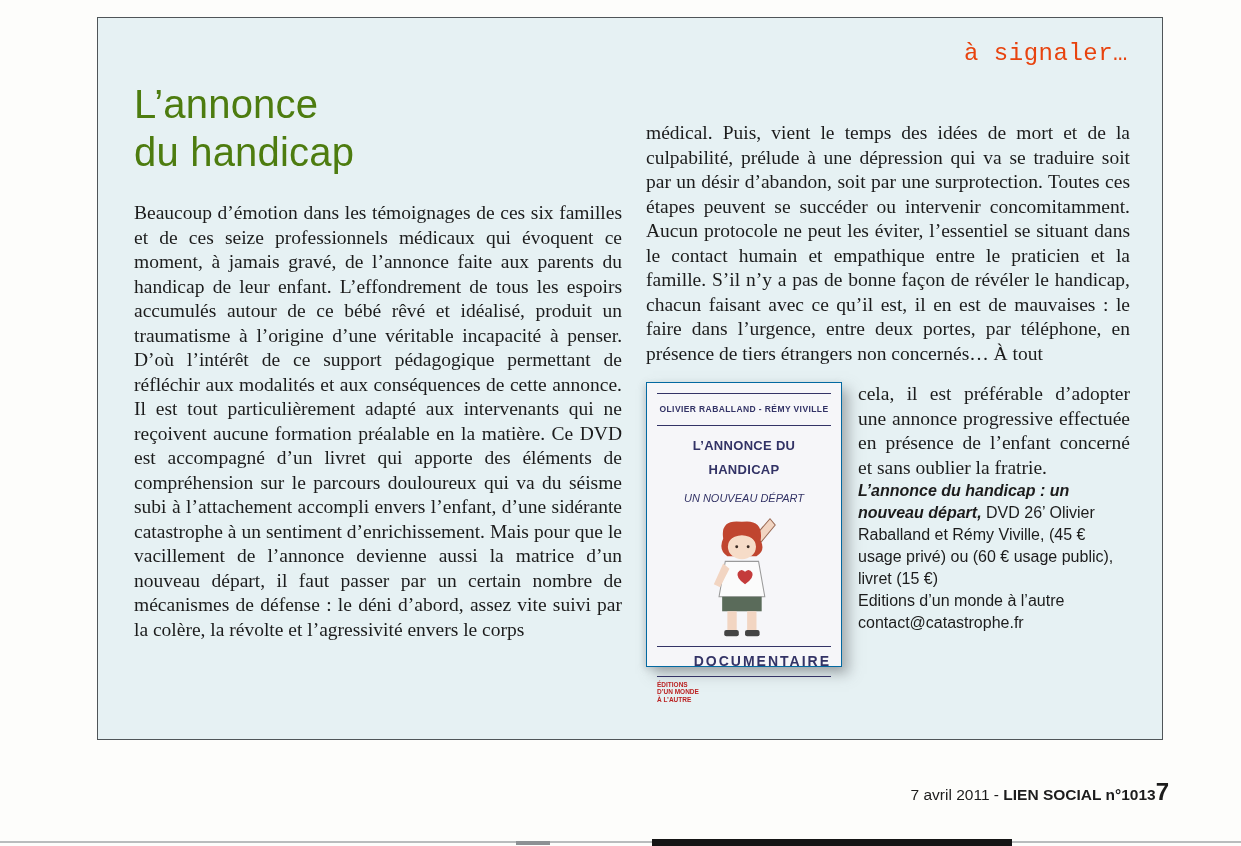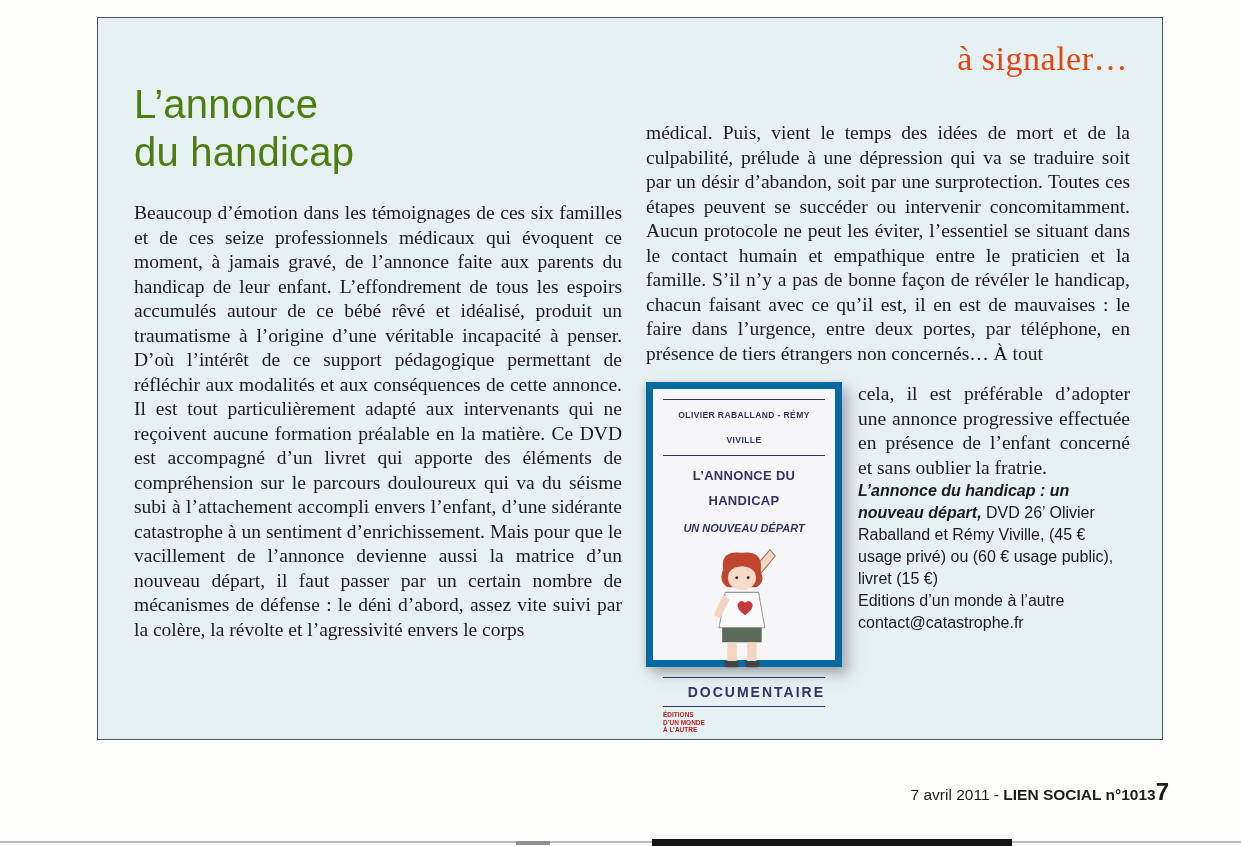--- a/index.html
+++ b/index.html
@@ -14,22 +14,22 @@
   .panel {
     position:absolute;
     left:97px; top:17px;
     width:1066px; height:723px;
     background:#e6f1f3;
     border:1.5px solid #4f5558;
   }
   .section-label {
     position:absolute;
     top:22px; right:34px;
-    font-family:Liberation Serif, serif;
-    font-size:34px;
+    font-family:Liberation Mono, monospace;
+    font-size:24px;
     color:#e8430e;
     letter-spacing:0.5px;
   }
   .article-title {
     position:absolute;
     left:36px; top:62px;
     font-family:"Liberation Sans", sans-serif;
     font-size:40px;
     line-height:48px;
     font-weight:500;
@@ -48,33 +48,33 @@
   .dvd-wrap {
     margin-top:16px;
     display:flex;
     gap:16px;
     align-items:flex-start;
   }
   .dvd-cover {
     flex:0 0 auto;
     width:196px; height:285px;
     background:#f6f6f9;
-    border:7px solid #0369a1;
+    border:1px solid #0369a1;
     box-shadow:7px 7px 12px rgba(110,115,120,0.5), -2px 2px 6px rgba(150,155,160,0.35);
     padding:8px 10px 20px 10px;
     font-family:"Liberation Sans", sans-serif;
     color:#333366;
     text-align:center;
     display:flex;
     flex-direction:column;
   }
   .dvd-rule { border-top:1px solid #333366; margin:2px 0; }
   .dvd-authors { font-size:8.5px; font-weight:bold; letter-spacing:0.4px; padding:1px 0; }
   .dvd-title { font-size:13px; font-weight:bold; margin-top:6px; letter-spacing:0.3px; }
-  .dvd-subtitle { font-size:11px; font-style:italic; font-weight:bold; margin-top:3px; }
+  .dvd-subtitle { font-size:11px; font-style:italic; font-weight:normal; margin-top:3px; }
   .dvd-illustration { flex:1; display:flex; align-items:center; justify-content:center; margin:4px 0; }
   .dvd-genre-box { border-top:1px solid #333366; border-bottom:1px solid #333366; padding:2px 0; }
   .dvd-genre { font-size:14px; font-weight:bold; letter-spacing:2px;text-align:right; }
   .dvd-logo {
     margin-top:4px;
     text-align:left;
     font-size:6.5px;
     line-height:7.5px;
     font-weight:bold;
     color:#bb2222;

